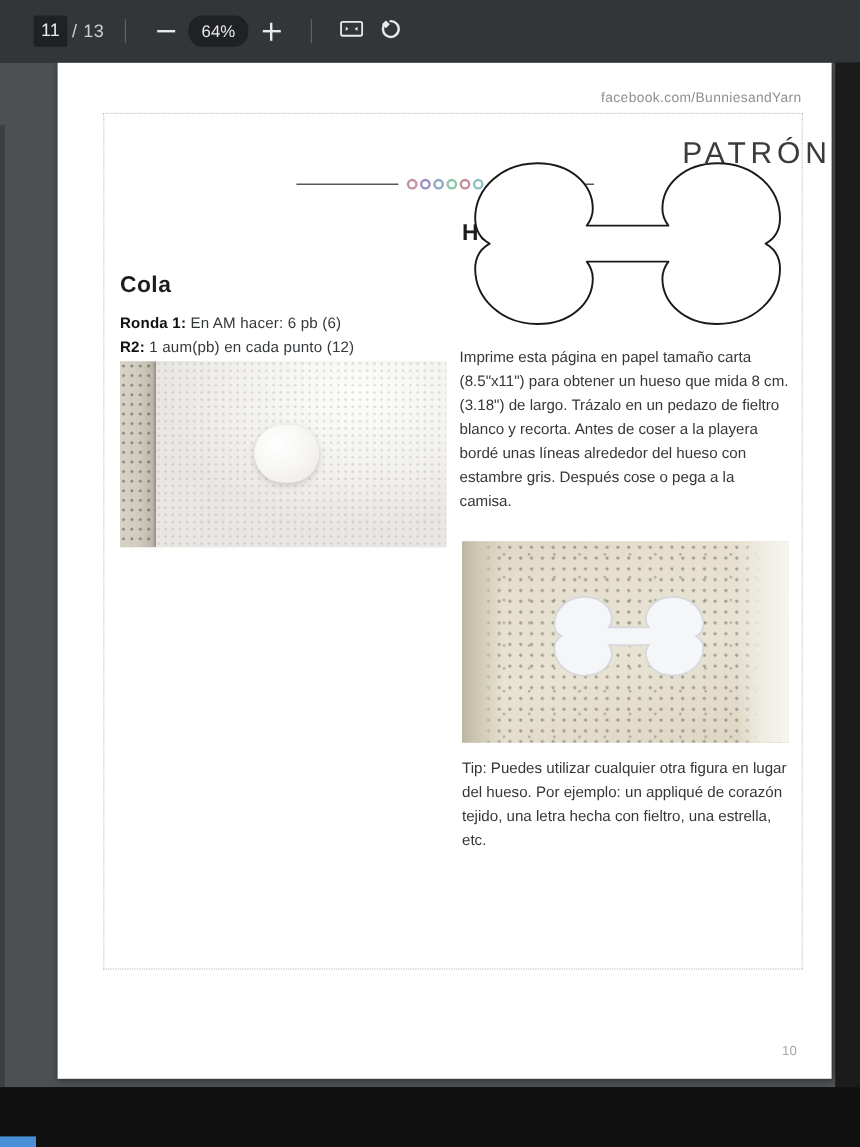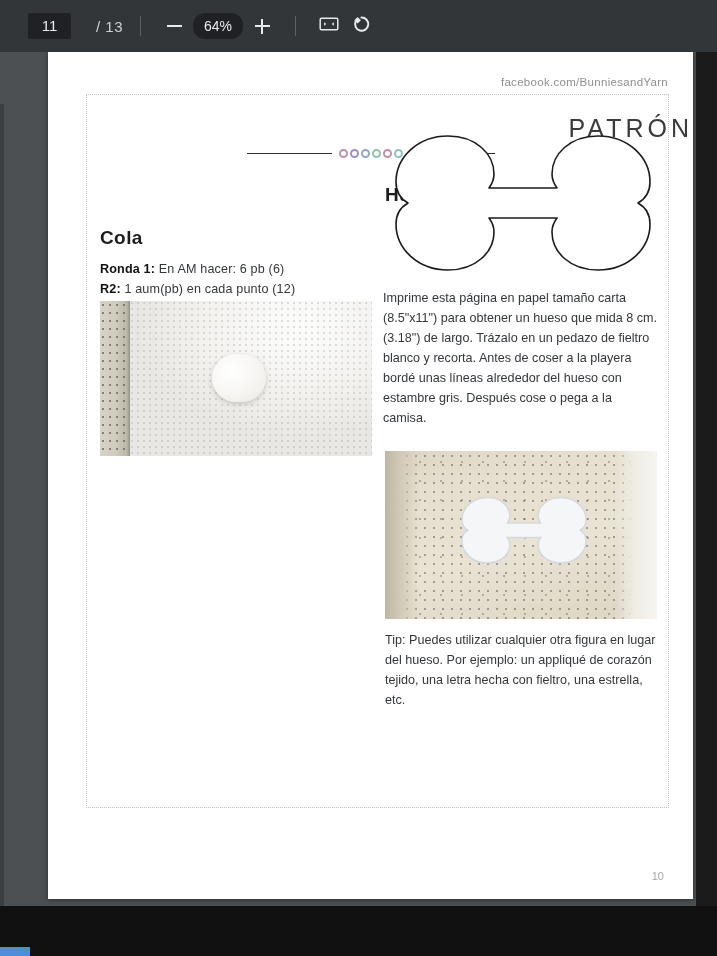--- a/index.html
+++ b/index.html
@@ -14,32 +14,32 @@
   #viewer-toolbar {
     position: absolute; left: 0; top: 0;
     width: 717px; height: 52px;
     background: #323639;
     display: flex; align-items: center;
     padding-left: 28px;
     gap: 0px;
     z-index: 30;
   }
   .pagefield {
-    width: 43px; height: 26px;
+    width: 28px; height: 26px;
     background: #202124;
     border: none; border-radius: 2px;
     color: #e8eaed;
     font-family: "Liberation Sans", sans-serif;
     font-size: 15px; text-align: center;
     line-height: 26px;
     display: inline-block;
   }
   .page-total {
     color: #cdd0d3; font-size: 15px;
-    margin-left: 25px; letter-spacing: .5px;
+    margin-left: 4px; letter-spacing: .5px;
   }
   .tb-sep {
     width: 1px; height: 20px;
     background: #5d6164;
     margin: 0 17px;
     display: inline-block;
   }
   .tb-btn {
     width: 32px; height: 32px;
     display: flex; align-items: center; justify-content: center;

